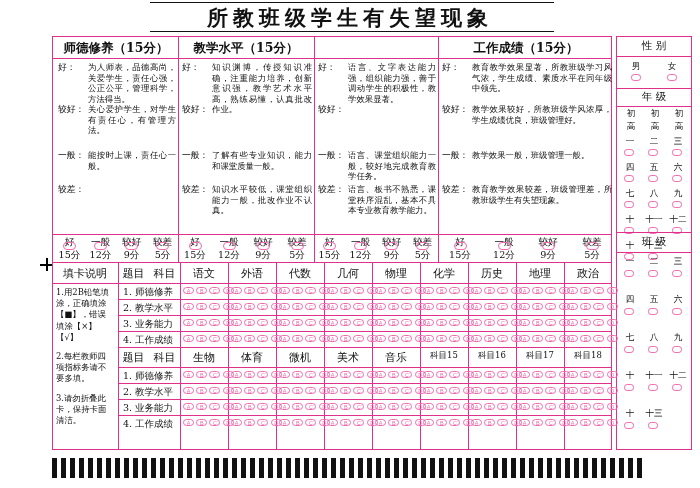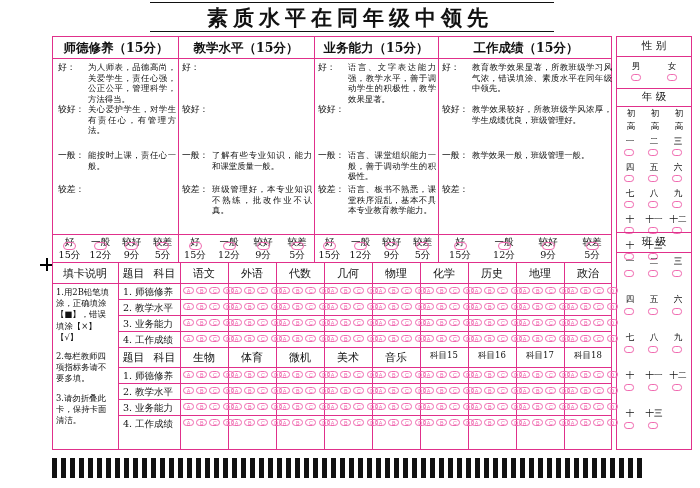--- a/index.html
+++ b/index.html
@@ -113,21 +113,21 @@
   
   .timing{position:absolute;left:52px;top:458px;width:592px;height:20px;}
   .tbar{position:absolute;top:0;width:5px;height:20px;background:#111;}
 </style>
 </head>
 <body>
 
 <div class="sheet">
 
   <div class="title-rule top"></div>
-  <div class="title">素质水平在同年级中领先</div>
+  <div class="title">所教班级学生有失望现象</div>
   <div class="title-rule bot"></div>
 
   <div class="plus"></div>
 
   <div class="mainbox"></div>
   <div class="sidebox"></div>
 
   <div id="dyn"></div>
 
   <div class="timing">
@@ -199,49 +199,50 @@
       <div class="tbar" style="left: 585px;"></div>
     </div>
 <div class="pk" style="left: 178px; top: 36px; width: 1px; height: 226px;"></div>
     <div class="pk" style="left: 314px; top: 36px; width: 1px; height: 226px;"></div>
     <div class="pk" style="left: 438px; top: 36px; width: 1px; height: 226px;"></div>
     <div class="pk" style="left: 52px; top: 58px; width: 560px; height: 1px;"></div>
     <div class="pk" style="left: 52px; top: 234px; width: 560px; height: 1px;"></div>
     <div class="pk" style="left: 52px; top: 262px; width: 560px; height: 1px;"></div>
     <div class="evalhead" style="left: 54px; top: 37px; width: 124px; text-align: center;">师德修养（15分）</div>
     <div class="evalhead" style="left: 178px; top: 37px; width: 136px; text-align: center;">教学水平（15分）</div>
-    <div class="evalhead" style="left: 314px; top: 37px; width: 124px; text-align: center;">业务能力（15分）</div>
     <div class="evalhead" style="left: 438px; top: 37px; width: 176px; text-align: center;">工作成绩（15分）</div>
     <div class="evalkey" style="left: 58px; top: 62px;">好：</div>
     <div class="evalcell" style="left: 88px; top: 62px; width: 88px; text-align: justify;">为人师表，品德高尚，关爱学生，责任心强，公正公平，管理科学，方法得当。</div>
     <div class="evalkey" style="left: 58px; top: 104px;">较好：</div>
     <div class="evalcell" style="left: 88px; top: 104px; width: 88px; text-align: justify;">关心爱护学生，对学生有责任心，有管理方法。</div>
     <div class="evalkey" style="left: 58px; top: 150px;">一般：</div>
     <div class="evalcell" style="left: 88px; top: 150px; width: 88px; text-align: justify;">能按时上课，责任心一般。</div>
     <div class="evalkey" style="left: 58px; top: 184px;">较差：</div>
     <div class="evalkey" style="left: 182px; top: 62px;">好：</div>
+    <div class="evalcell" style="left: 212px; top: 62px; width: 100px; text-align: justify;">知识渊博，传授知识准确，注重能力培养，创新意识强，教学艺术水平高，熟练易懂，认真批改作业。</div>
     <div class="evalkey" style="left: 182px; top: 104px;">较好：</div>
     <div class="evalkey" style="left: 182px; top: 150px;">一般：</div>
     <div class="evalcell" style="left: 212px; top: 150px; width: 100px; text-align: justify;">了解有些专业知识，能力和课堂质量一般。</div>
     <div class="evalkey" style="left: 182px; top: 184px;">较差：</div>
-    <div class="evalcell" style="left: 212px; top: 184px; width: 100px; text-align: justify;">班级管理好，本专业知识不熟练，批改作业不认真。</div>
+    <div class="evalcell" style="left: 212px; top: 184px; width: 100px; text-align: justify;">知识水平较低，课堂组织能力一般，批改作业不认真。</div>
     <div class="evalkey" style="left: 318px; top: 62px;">好：</div>
-    <div class="evalcell" style="left: 348px; top: 62px; width: 88px; text-align: justify;">语言、文字表达能力强，教学水平，善于调动学生的积极性，教学效果显著。</div>
+    <div class="evalcell" style="left: 348px; top: 62px; width: 88px; text-align: justify;">语言、文字表达能力强，组织能力强，善于调动学生的积极性，教学效果显著。</div>
     <div class="evalkey" style="left: 318px; top: 104px;">较好：</div>
     <div class="evalkey" style="left: 318px; top: 150px;">一般：</div>
-    <div class="evalcell" style="left: 348px; top: 150px; width: 88px; text-align: justify;">语言、课堂组织能力一般，善于调动学生的积极性。</div>
+    <div class="evalcell" style="left: 348px; top: 150px; width: 88px; text-align: justify;">语言、课堂组织能力一般，较好地完成教育教学任务。</div>
     <div class="evalkey" style="left: 318px; top: 184px;">较差：</div>
     <div class="evalcell" style="left: 348px; top: 184px; width: 88px; text-align: justify;">语言、板书不熟悉，课堂秩序混乱，基本不具本专业教育教学能力。</div>
     <div class="evalkey" style="left: 442px; top: 62px;">好：</div>
-    <div class="evalcell" style="left: 472px; top: 62px; width: 140px; text-align: justify;">教育教学效果显著，所教班级学习风气浓，错误填涂、素质水平在同年级中领先。</div>
+    <div class="evalcell" style="left: 472px; top: 62px; width: 140px; text-align: justify;">教育教学效果显著，所教班级学习风气浓，学生成绩、素质水平在同年级中领先。</div>
     <div class="evalkey" style="left: 442px; top: 104px;">较好：</div>
     <div class="evalcell" style="left: 472px; top: 104px; width: 140px; text-align: justify;">教学效果较好，所教班级学风浓厚，学生成绩优良，班级管理好。</div>
     <div class="evalkey" style="left: 442px; top: 150px;">一般：</div>
     <div class="evalcell" style="left: 472px; top: 150px; width: 140px; text-align: justify;">教学效果一般，班级管理一般。</div>
     <div class="evalkey" style="left: 442px; top: 184px;">较差：</div>
+    <div class="evalcell" style="left: 472px; top: 184px; width: 140px; text-align: justify;">教育教学效果较差，班级管理差，所教班级学生有失望现象。</div>
     <div class="scorelabel" style="left: 54px; top: 236px; width: 31px;">好</div>
     <div class="scorelabel" style="left: 54px; top: 249px; width: 31px;">15分</div>
     <div class="scorebub" style="left: 63px; top: 242px;"></div>
     <div class="scorelabel" style="left: 85px; top: 236px; width: 31px;">一般</div>
     <div class="scorelabel" style="left: 85px; top: 249px; width: 31px;">12分</div>
     <div class="scorebub" style="left: 94px; top: 242px;"></div>
     <div class="scorelabel" style="left: 116px; top: 236px; width: 31px;">较好</div>
     <div class="scorelabel" style="left: 116px; top: 249px; width: 31px;">9分</div>
     <div class="scorebub" style="left: 125px; top: 242px;"></div>
     <div class="scorelabel" style="left: 147px; top: 236px; width: 31px;">较差</div>

